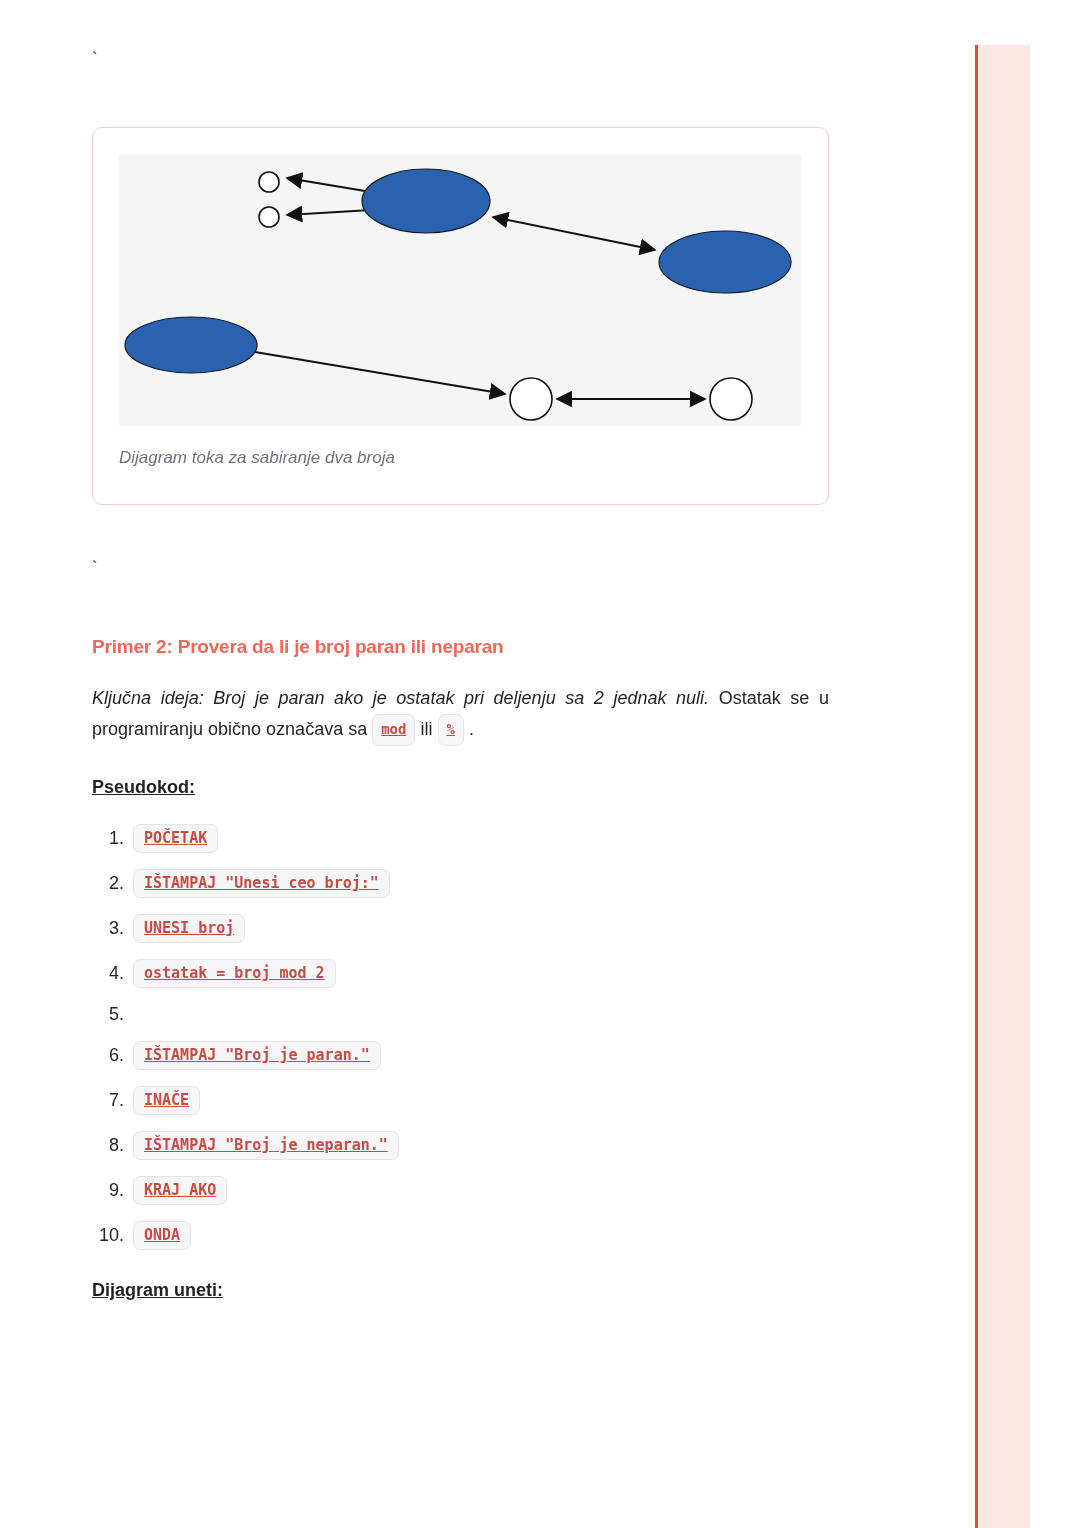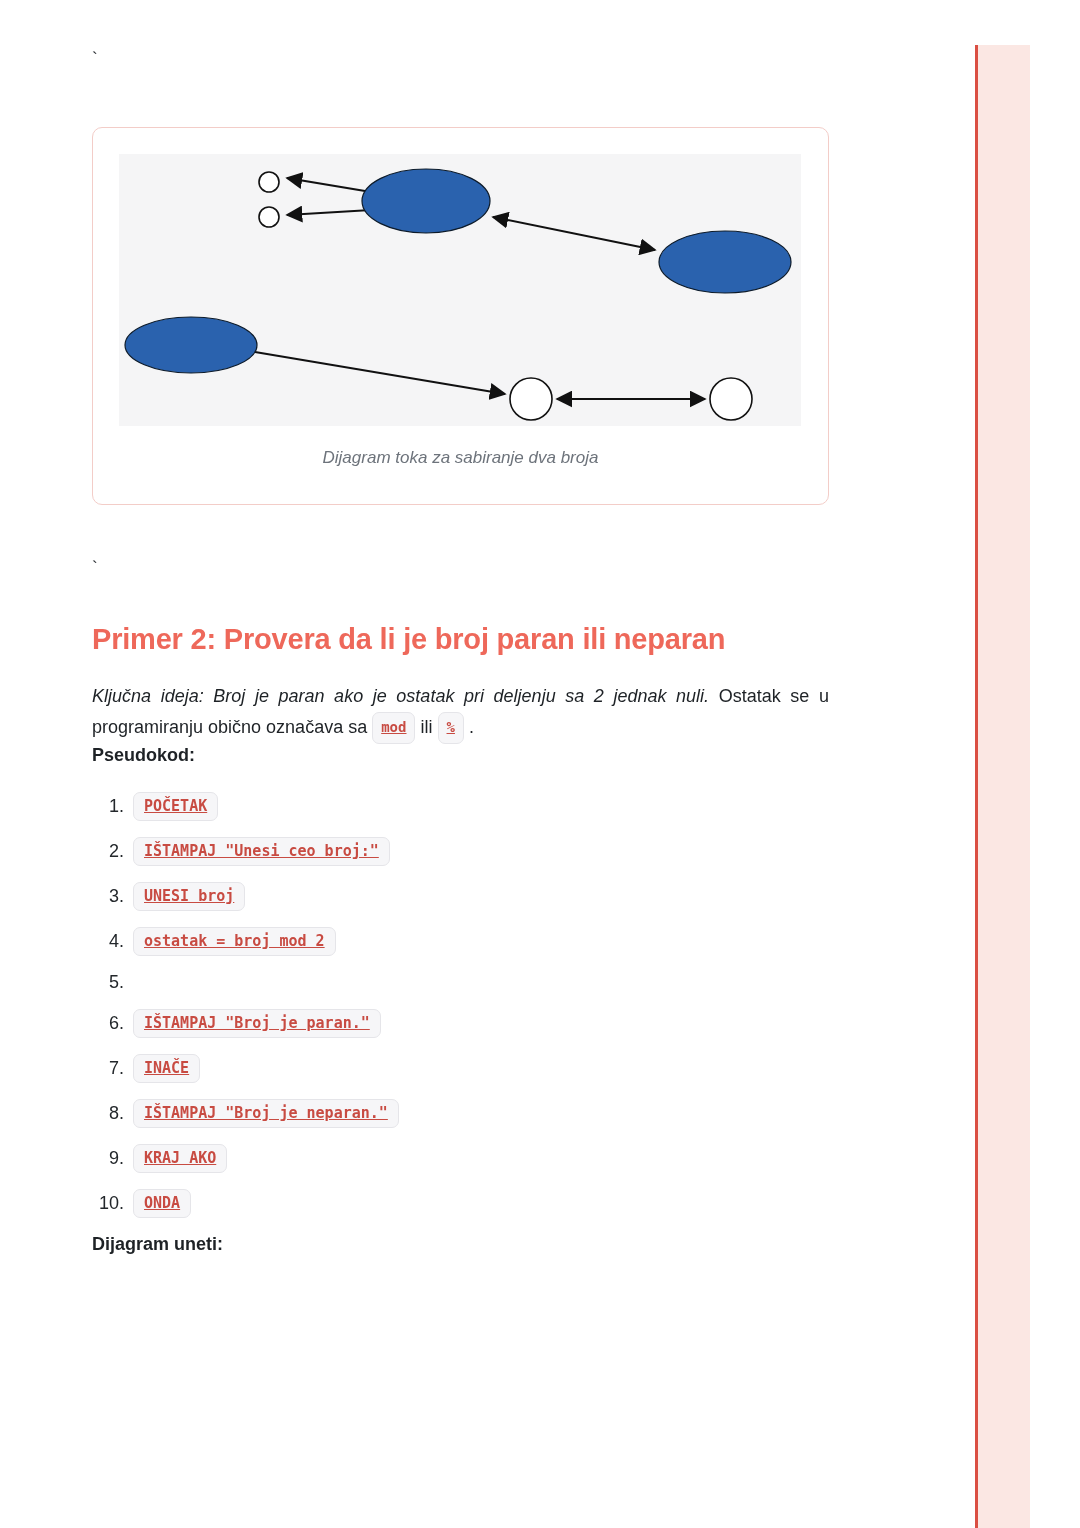--- a/index.html
+++ b/index.html
@@ -20,46 +20,45 @@
   .figure-card {
     margin: 60px 0 0 0;
     border: 1px solid #f3cdc8;
     border-radius: 10px;
     padding: 26px 26px 36px;
     background: #ffffff;
   }
   .figure-img { width: 682px; height: 272px; background: #f5f5f6; display: block; }
   .figure-caption {
     margin-top: 22px;
-    text-align: center;
     font-style: italic;
     color: #6d737b;
     font-size: 17px;
   }
 
   h1.section-heading {
-    margin: 46px 0 0 0;
-    font-size: 29px;
+    margin: 60px 0 0 0;
+    font-size: 19px;
     line-height: 1.2;
     font-weight: 700;
     color: #ee685a;
     letter-spacing: -0.2px;
   }
 
   p.body-text {
     margin: 24px 0 0 0;
     font-size: 18px;
     line-height: 1.75;
     text-align: justify;
     color: #1e2226;
   }
   .bold { font-weight: 700; }
   .italic { font-style: italic; }
 
-  .label { font-size: 18px; font-weight: 700; color: #1e2226; }
+  .label { margin-top: 30px; font-size: 18px; font-weight: 700; color: #1e2226; text-decoration: underline; }
 
   .chip {
     font-family: "DejaVu Sans Mono", monospace;
     font-weight: 700;
     font-size: 15px;
     color: #c84b42;
     background: #f6f6f8;
     border: 1px solid #e5e5e9;
     border-radius: 7px;
     padding: 4px 10px 5px;

